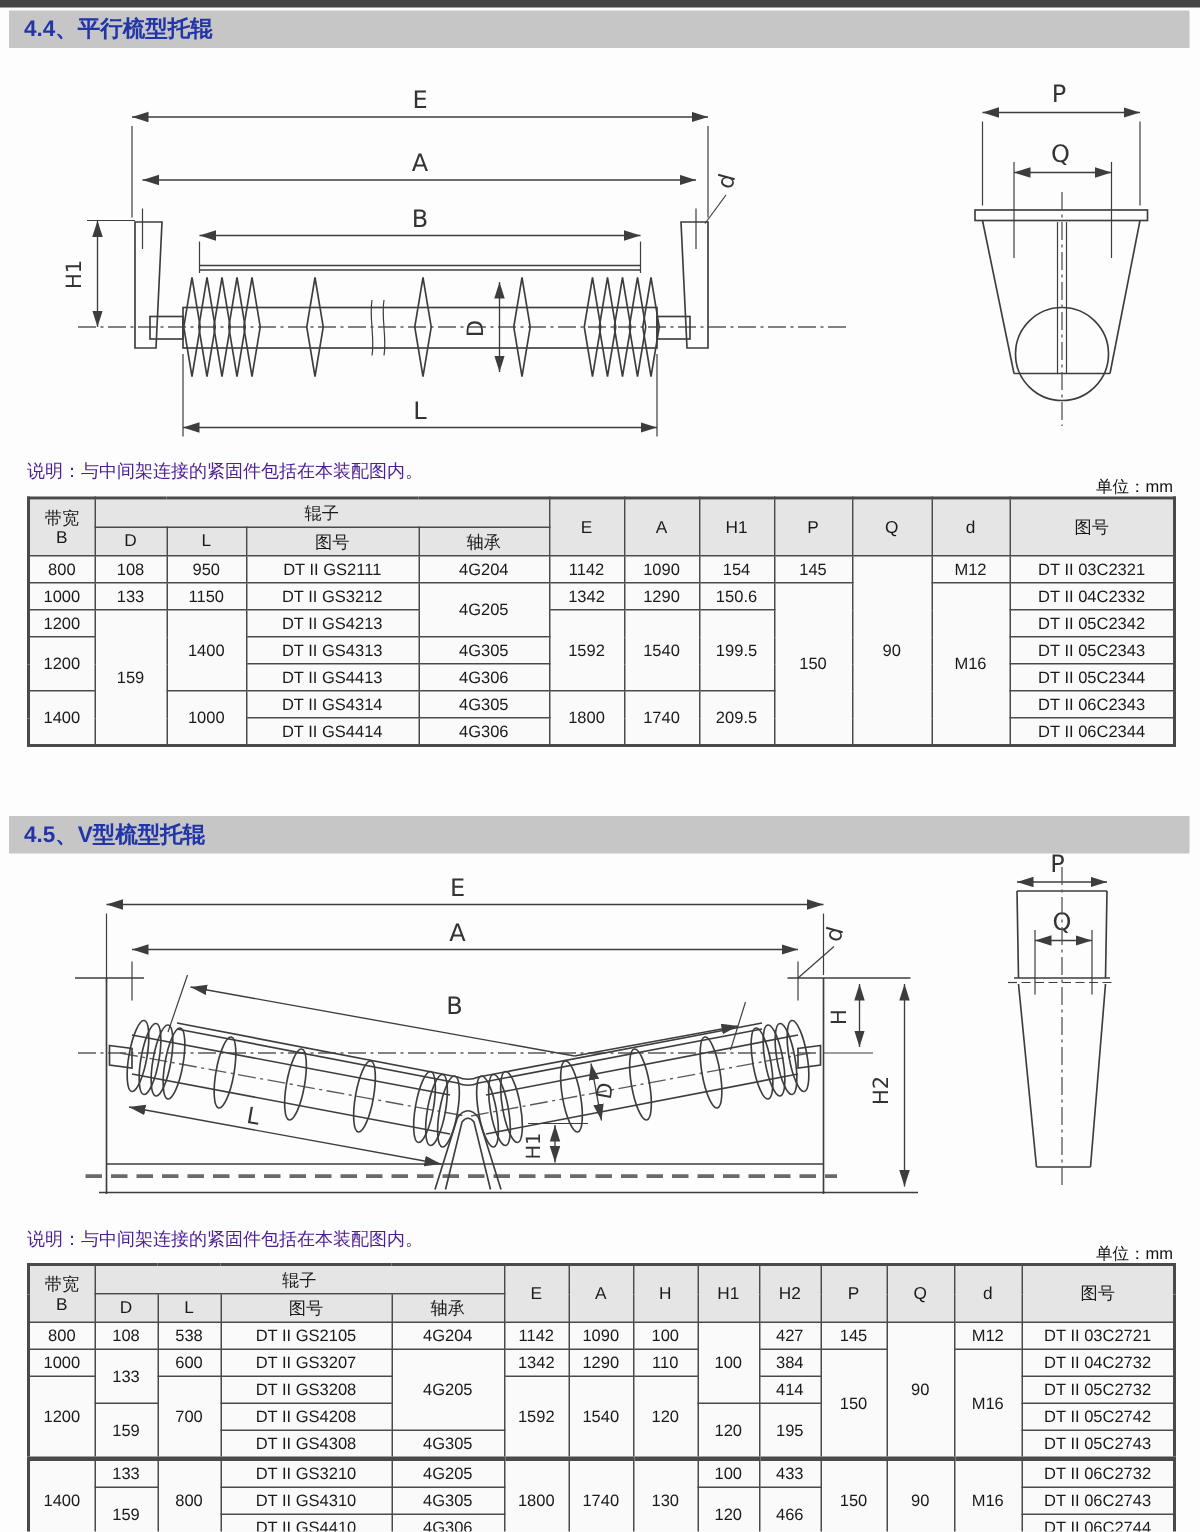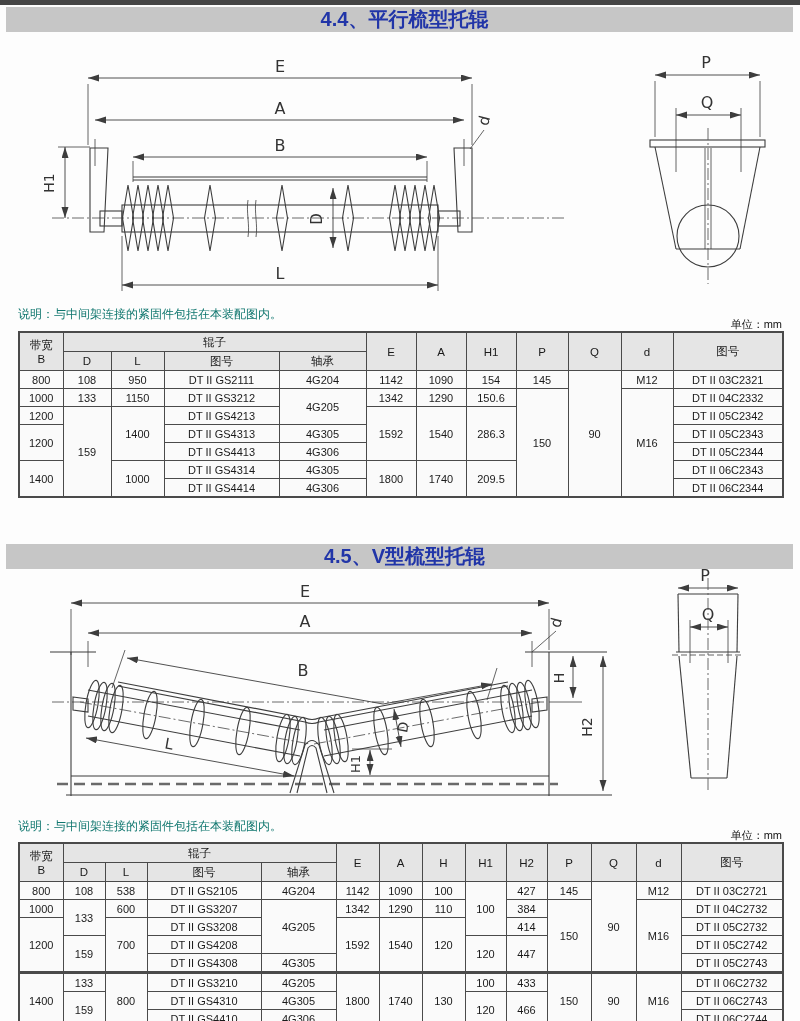--- a/index.html
+++ b/index.html
@@ -1,21 +1,21 @@
 <!DOCTYPE html>
 <html><head>
 <meta charset="utf-8">
 <style>
   html,body{margin:0;padding:0;}
   body{width:800px;height:1021px;position:relative;background:#fdfdfd;overflow:hidden;
        font-family:"Liberation Sans","DejaVu Sans",sans-serif;}
   .topstrip{position:absolute;left:0;top:0;width:800px;height:5px;background:#454545;}
   .secbar{position:absolute;left:6px;width:787px;height:25px;background:#c6c6c6;}
-  .secbar span{display:block;line-height:25px;padding-left:10px;font-size:20px;font-weight:bold;color:#2135a8;text-align:center;}
-  .note{position:absolute;left:18px;font-size:12px;color:#0f766e;}
+  .secbar span{display:block;line-height:25px;padding-left:10px;font-size:15px;font-weight:bold;color:#2135a8;}
+  .note{position:absolute;left:18px;font-size:12px;color:#4c1d95;}
   .unit{position:absolute;left:0;width:782px;text-align:right;font-size:11px;color:#111;}
   .tbl table{border-collapse:collapse;table-layout:fixed;width:764px;border:2px solid #4a4a4a;}
   .tbl th,.tbl td{border:1px solid #4a4a4a;text-align:center;vertical-align:middle;
        padding:0;font-size:11px;color:#1a1a1a;background:#fafafa;height:17px;overflow:hidden;}
   .tbl th{background:#e5e5e5;font-size:11.5px;font-weight:normal;white-space:pre-line;height:18px;}
   .tbl tr.thick td{border-top-width:3px;}
   svg{position:absolute;left:0;}
   svg text{font-family:"DejaVu Sans","Liberation Sans",sans-serif;fill:#333;}
   .obj{stroke:#3d3d3d;stroke-width:1.1;fill:none;}
   .thin{stroke:#3d3d3d;stroke-width:0.8;fill:none;}
@@ -187,21 +187,21 @@
           <td rowspan="6">M16</td>
           <td>DT II 04C2332</td>
         </tr>
         <tr>
           <td>1200</td>
           <td rowspan="5">159</td>
           <td rowspan="3">1400</td>
           <td>DT II GS4213</td>
           <td rowspan="3">1592</td>
           <td rowspan="3">1540</td>
-          <td rowspan="3">286.3</td>
+          <td rowspan="3">199.5</td>
           <td>DT II 05C2342</td>
         </tr>
         <tr>
           <td rowspan="2">1200</td>
           <td>DT II GS4313</td>
           <td>4G305</td>
           <td>DT II 05C2343</td>
         </tr>
         <tr>
           <td>DT II GS4413</td>
@@ -422,21 +422,21 @@
           <td rowspan="3">1592</td>
           <td rowspan="3">1540</td>
           <td rowspan="3">120</td>
           <td>414</td>
           <td>DT II 05C2732</td>
         </tr>
         <tr>
           <td rowspan="2">159</td>
           <td>DT II GS4208</td>
           <td rowspan="2">120</td>
-          <td rowspan="2">447</td>
+          <td rowspan="2">195</td>
           <td>DT II 05C2742</td>
         </tr>
         <tr>
           <td>DT II GS4308</td>
           <td>4G305</td>
           <td>DT II 05C2743</td>
         </tr>
         <tr class="thick">
           <td rowspan="3">1400</td>
           <td>133</td>

